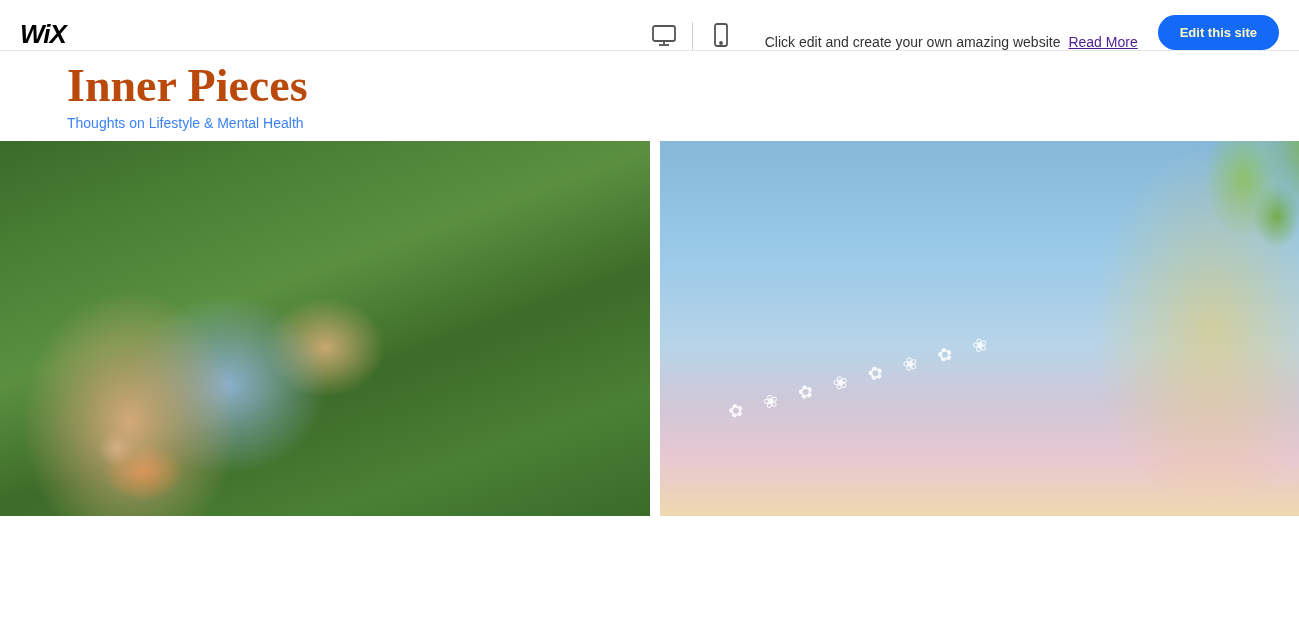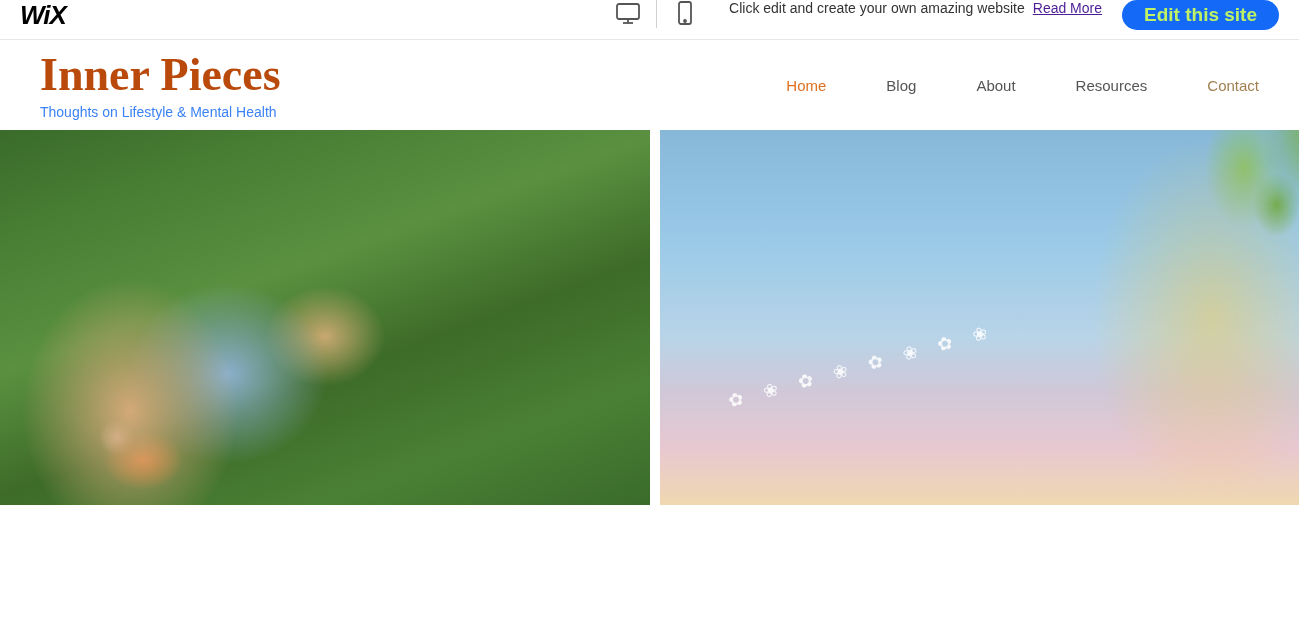--- a/index.html
+++ b/index.html
@@ -1,22 +1,22 @@
 <!DOCTYPE html>
 <html><head>
   <meta charset="utf-8">
   <style>
     * { margin: 0; padding: 0; box-sizing: border-box; }
     body { font-family: 'Helvetica Neue', Arial, sans-serif; background: #fff; width: 1299px; }
 
     
     .top-bar {
       display: flex;
-      align-items: flex-start;
-      height: 40px;
+      align-items: flex-end;
+      height: 51px;
       padding: 0 20px;
       border-bottom: 1px solid #e8e8e8;
       background: #fff;
     }
     .top-bar-logo {
       display: flex;
       align-items: center;
       margin-right: auto;
     }
     .wix-logo {
@@ -56,40 +56,41 @@
       color: #333;
       margin-right: 20px;
     }
     .top-bar-promo a {
       color: #4c1d95;
       text-decoration: underline;
       cursor: pointer;
     }
     .edit-btn {
       background: #1469f7;
-      color: #bef264;
+      color: #fef9c3;
       border: none;
       border-radius: 25px;
-      padding: 4px 22px;
-      font-size: 19px;
+      padding: 10px 22px;
+      font-size: 13px;
       font-weight: 600;
       cursor: pointer;
       white-space: nowrap;
     }
 
     
     .site-header {
       display: flex;
       align-items: center;
       padding: 0 40px;
       height: 90px;
       background: #fff;
     }
     .site-branding {
       flex: 0 0 340px;
+      margin-left: 27px;
     }
     .site-title {
       font-size: 46px;
       font-weight: 700;
       color: #b94a0b;
       font-family: Georgia, serif;
       line-height: 1.1;
     }
     .site-subtitle {
       font-size: 14px;
@@ -228,27 +229,20 @@
 
   <button class="edit-btn">Edit this site</button>
 </div>
 
 <div class="site-header">
   <div class="site-branding">
     <div class="site-title">Inner Pieces</div>
     <div class="site-subtitle">Thoughts on Lifestyle &amp; Mental Health</div>
   </div>
 
-  <nav class="site-nav">
-    <a class="nav-item active">Home</a>
-    <a class="nav-item">Blog</a>
-    <a class="nav-item">About</a>
-    <a class="nav-item">Resources</a>
-    <a class="nav-item contact">Contact</a>
-  </nav>
 </div>
 
 <div class="images-section">
   <div class="image-block image-block-left img-grass">
   </div>
   <div class="image-block img-blossoms">
   </div>
 </div>
 
 </body></html>

